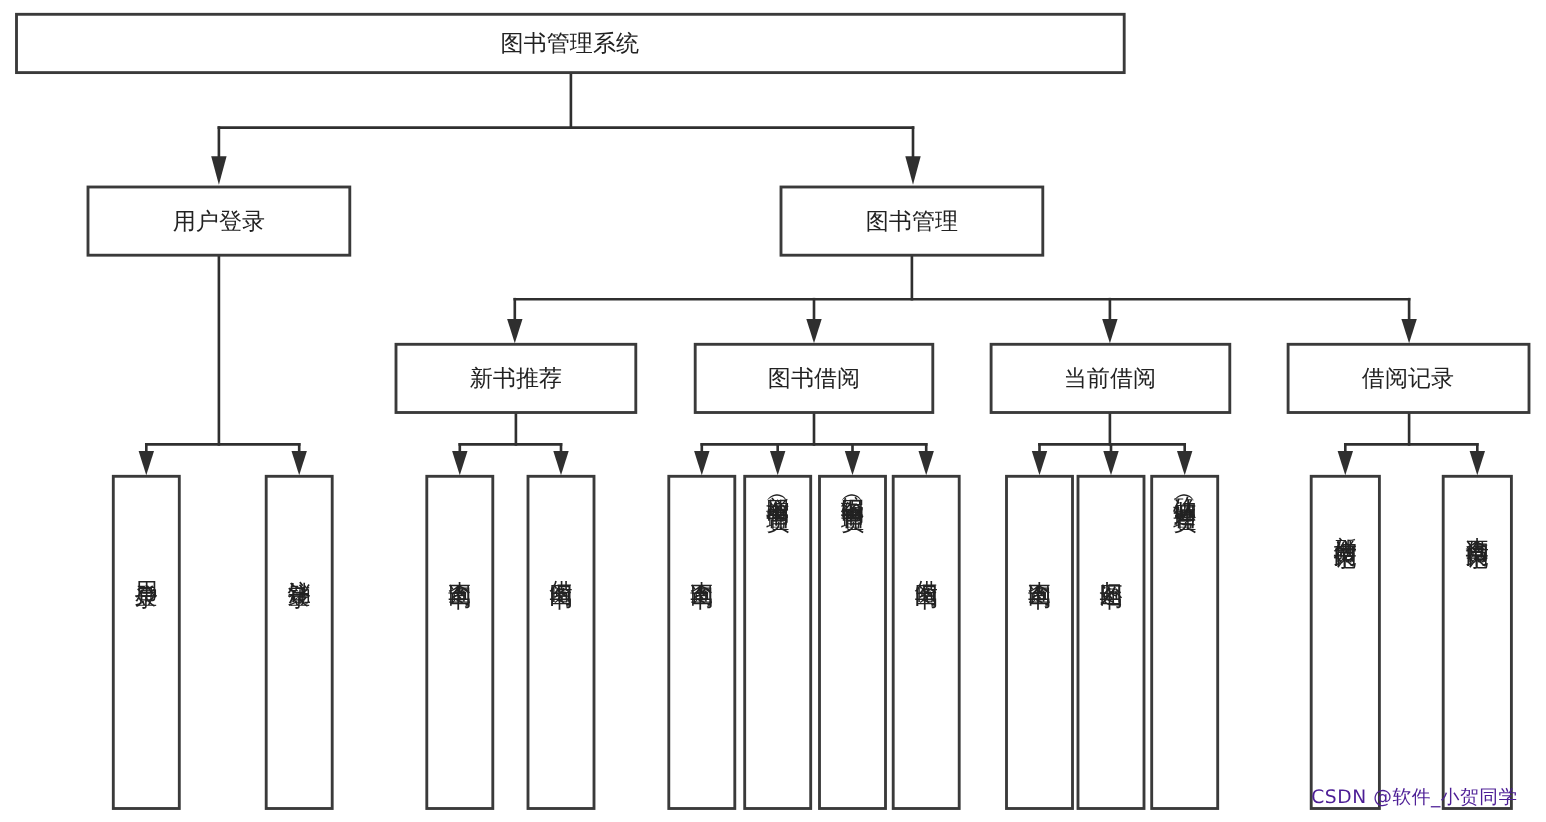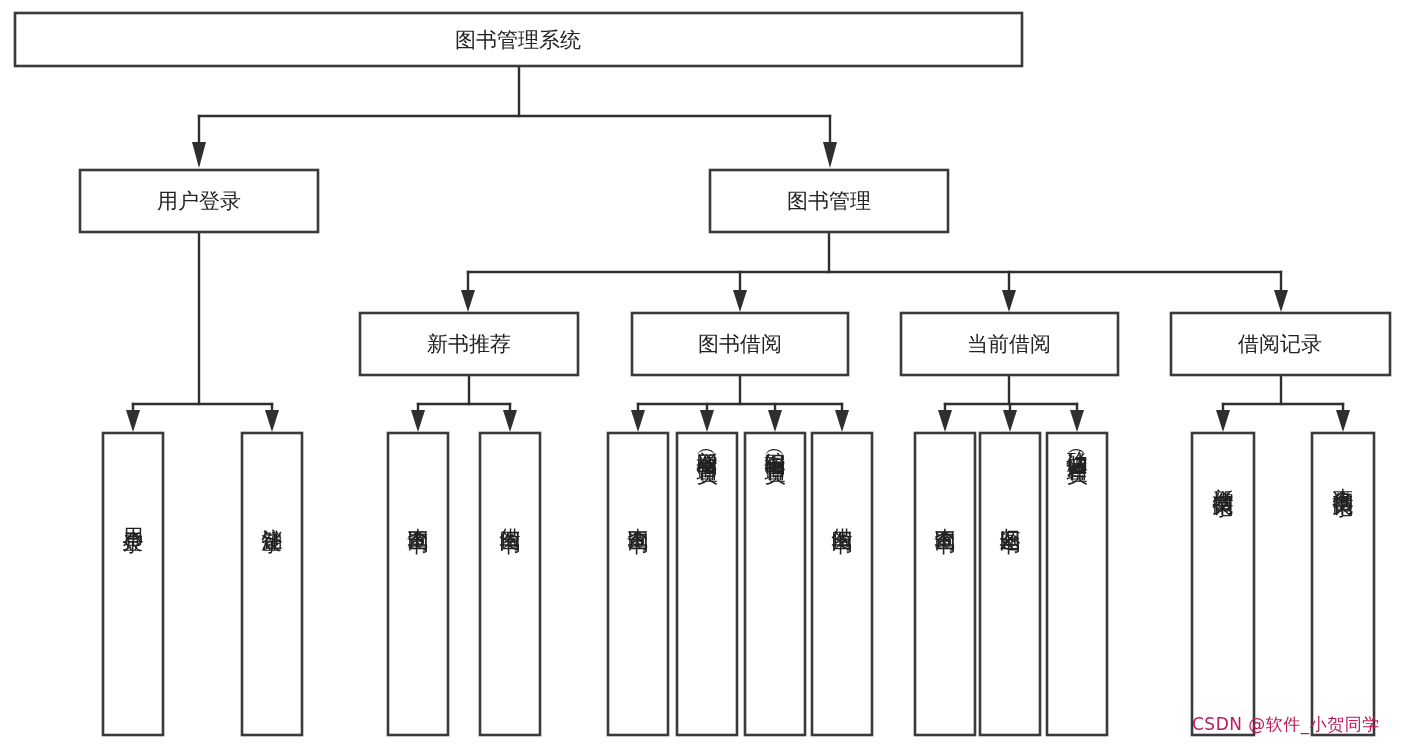--- a/index.html
+++ b/index.html
@@ -47,21 +47,21 @@
     font-size: 21px;
     fill: #222222;
     text-anchor: middle;
     font-family: "DejaVu Sans", "Liberation Sans", sans-serif;
     writing-mode: vertical-rl;
     letter-spacing: 2px;
   }
   .watermark {
     position: absolute;
     font-size: 17px;
-    color: #be185d;
+    color: #4c1d95;
     white-space: nowrap;
     font-family: "DejaVu Sans", "Liberation Sans", sans-serif;
     left: 1192px;
     top: 713px;
     letter-spacing: 0.5px;
     text-align: right;
   }
 </style>
 </head>
 <body>

